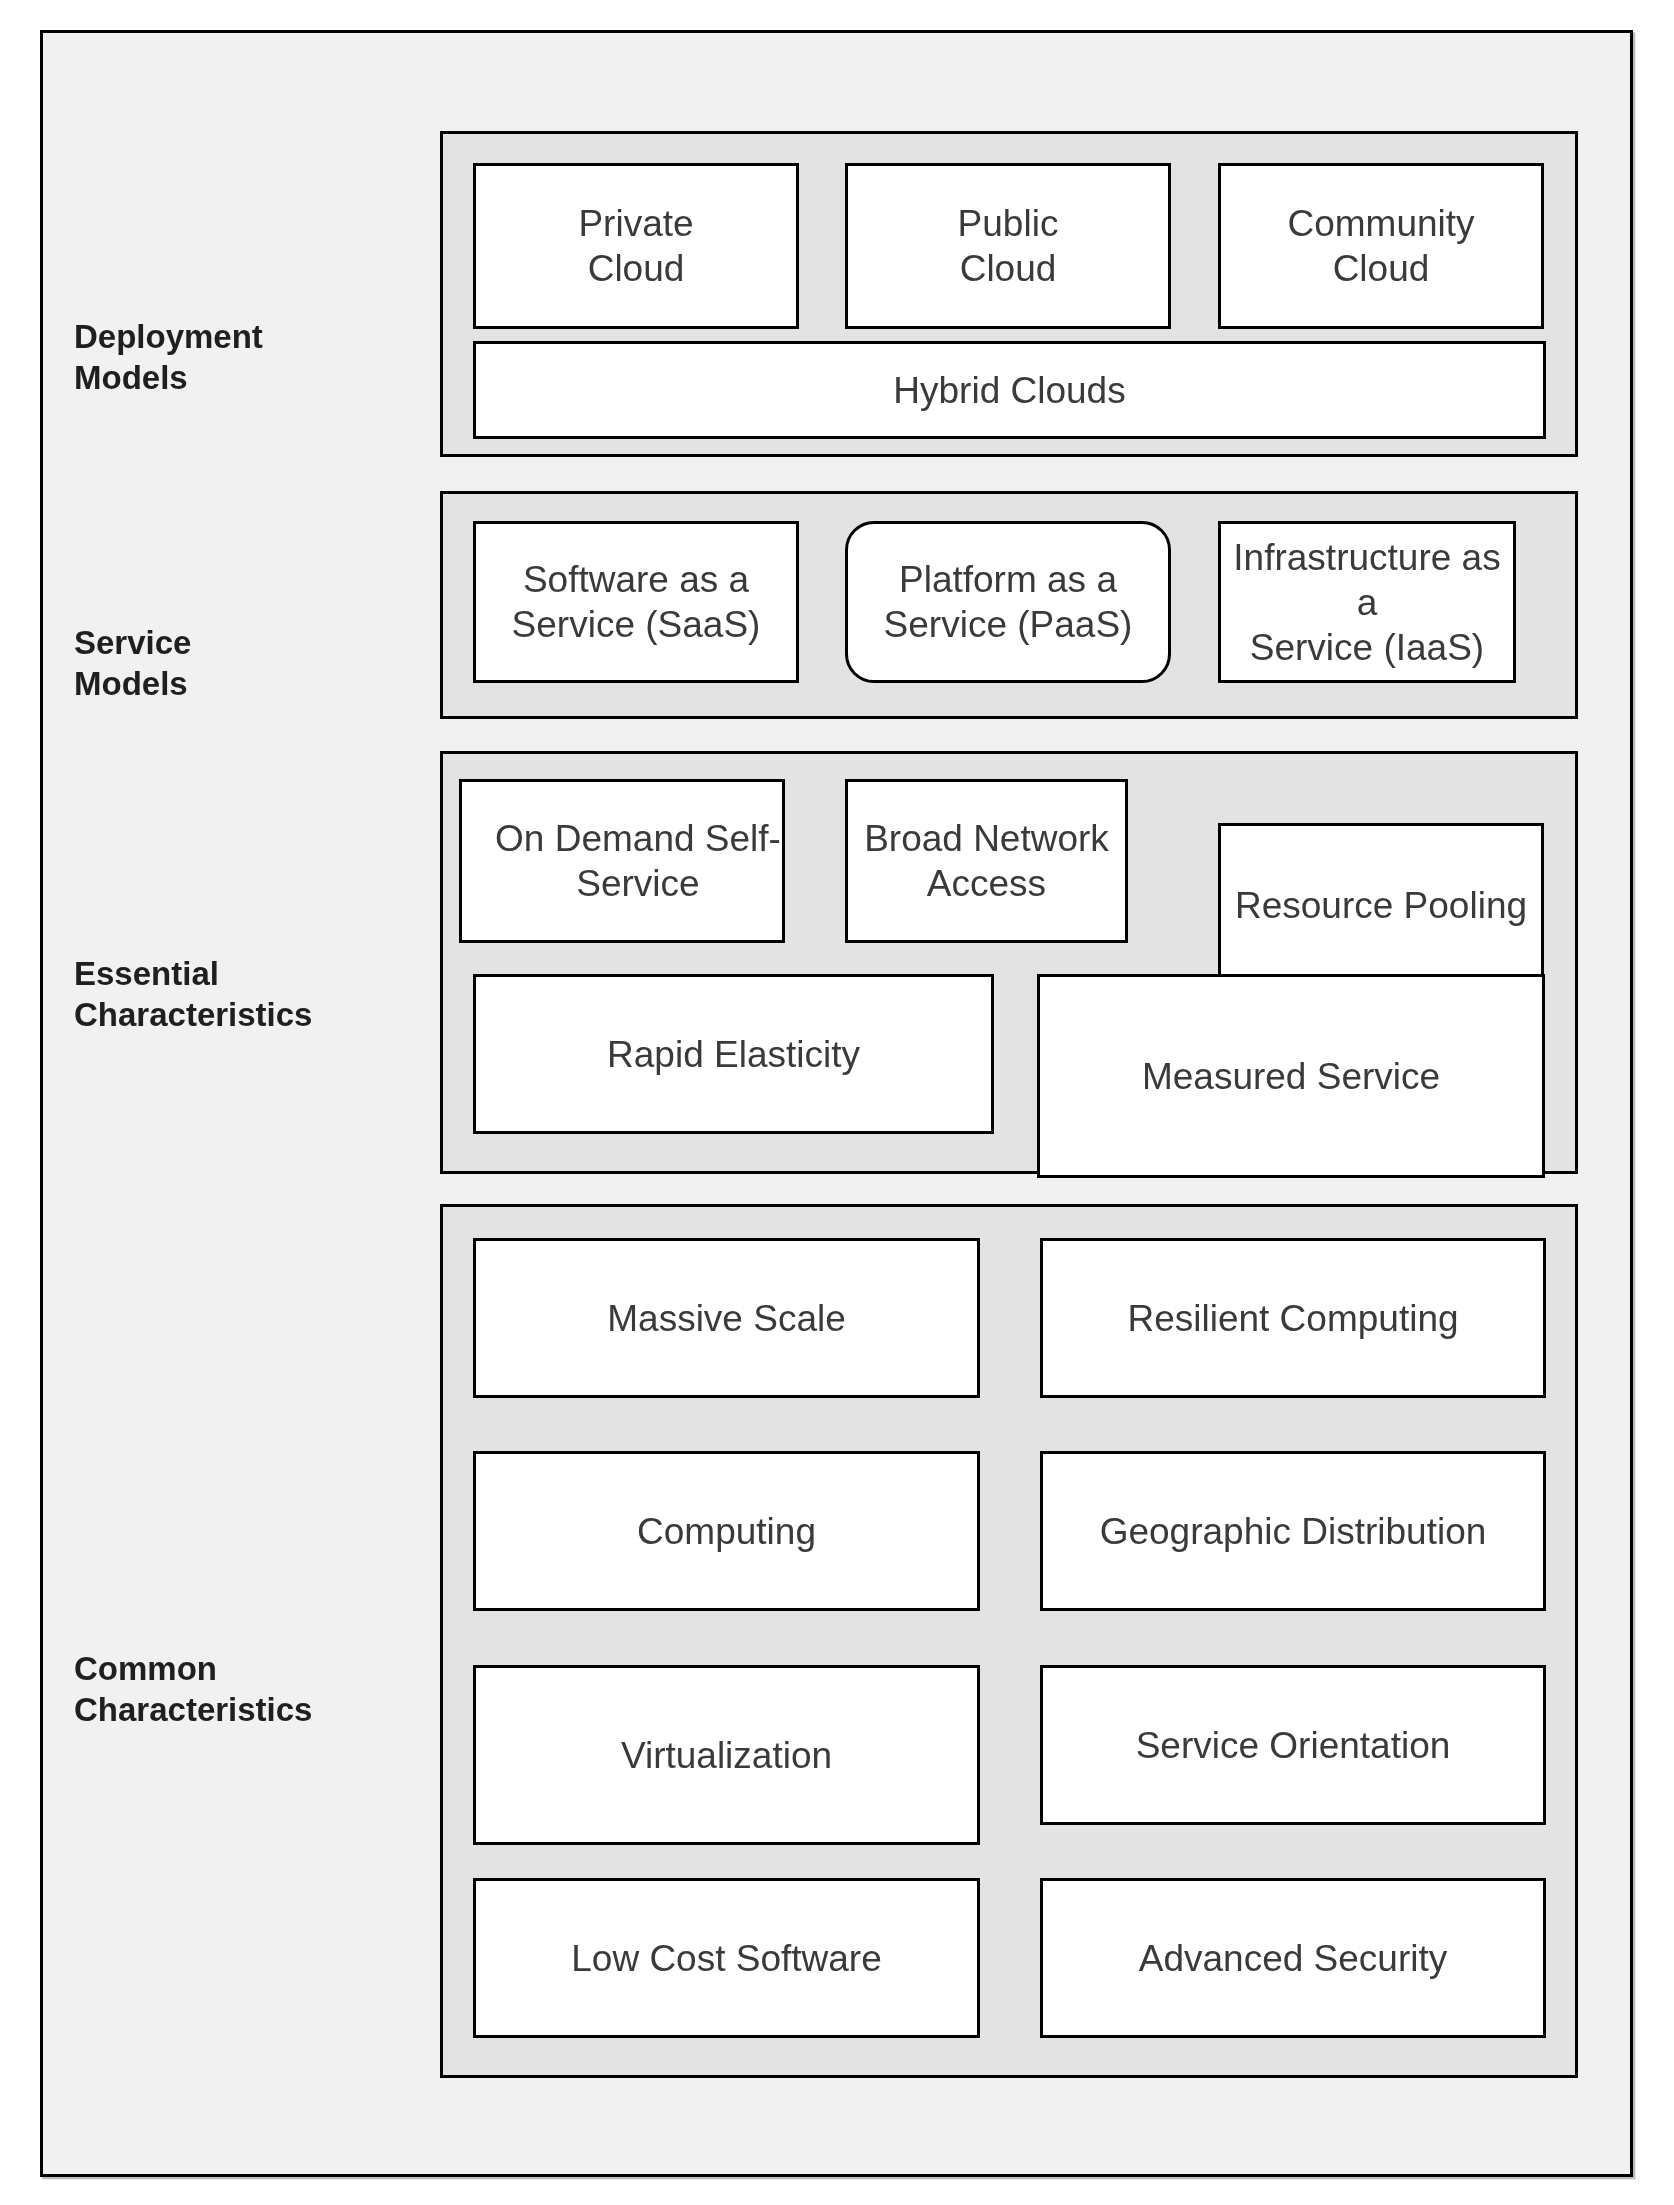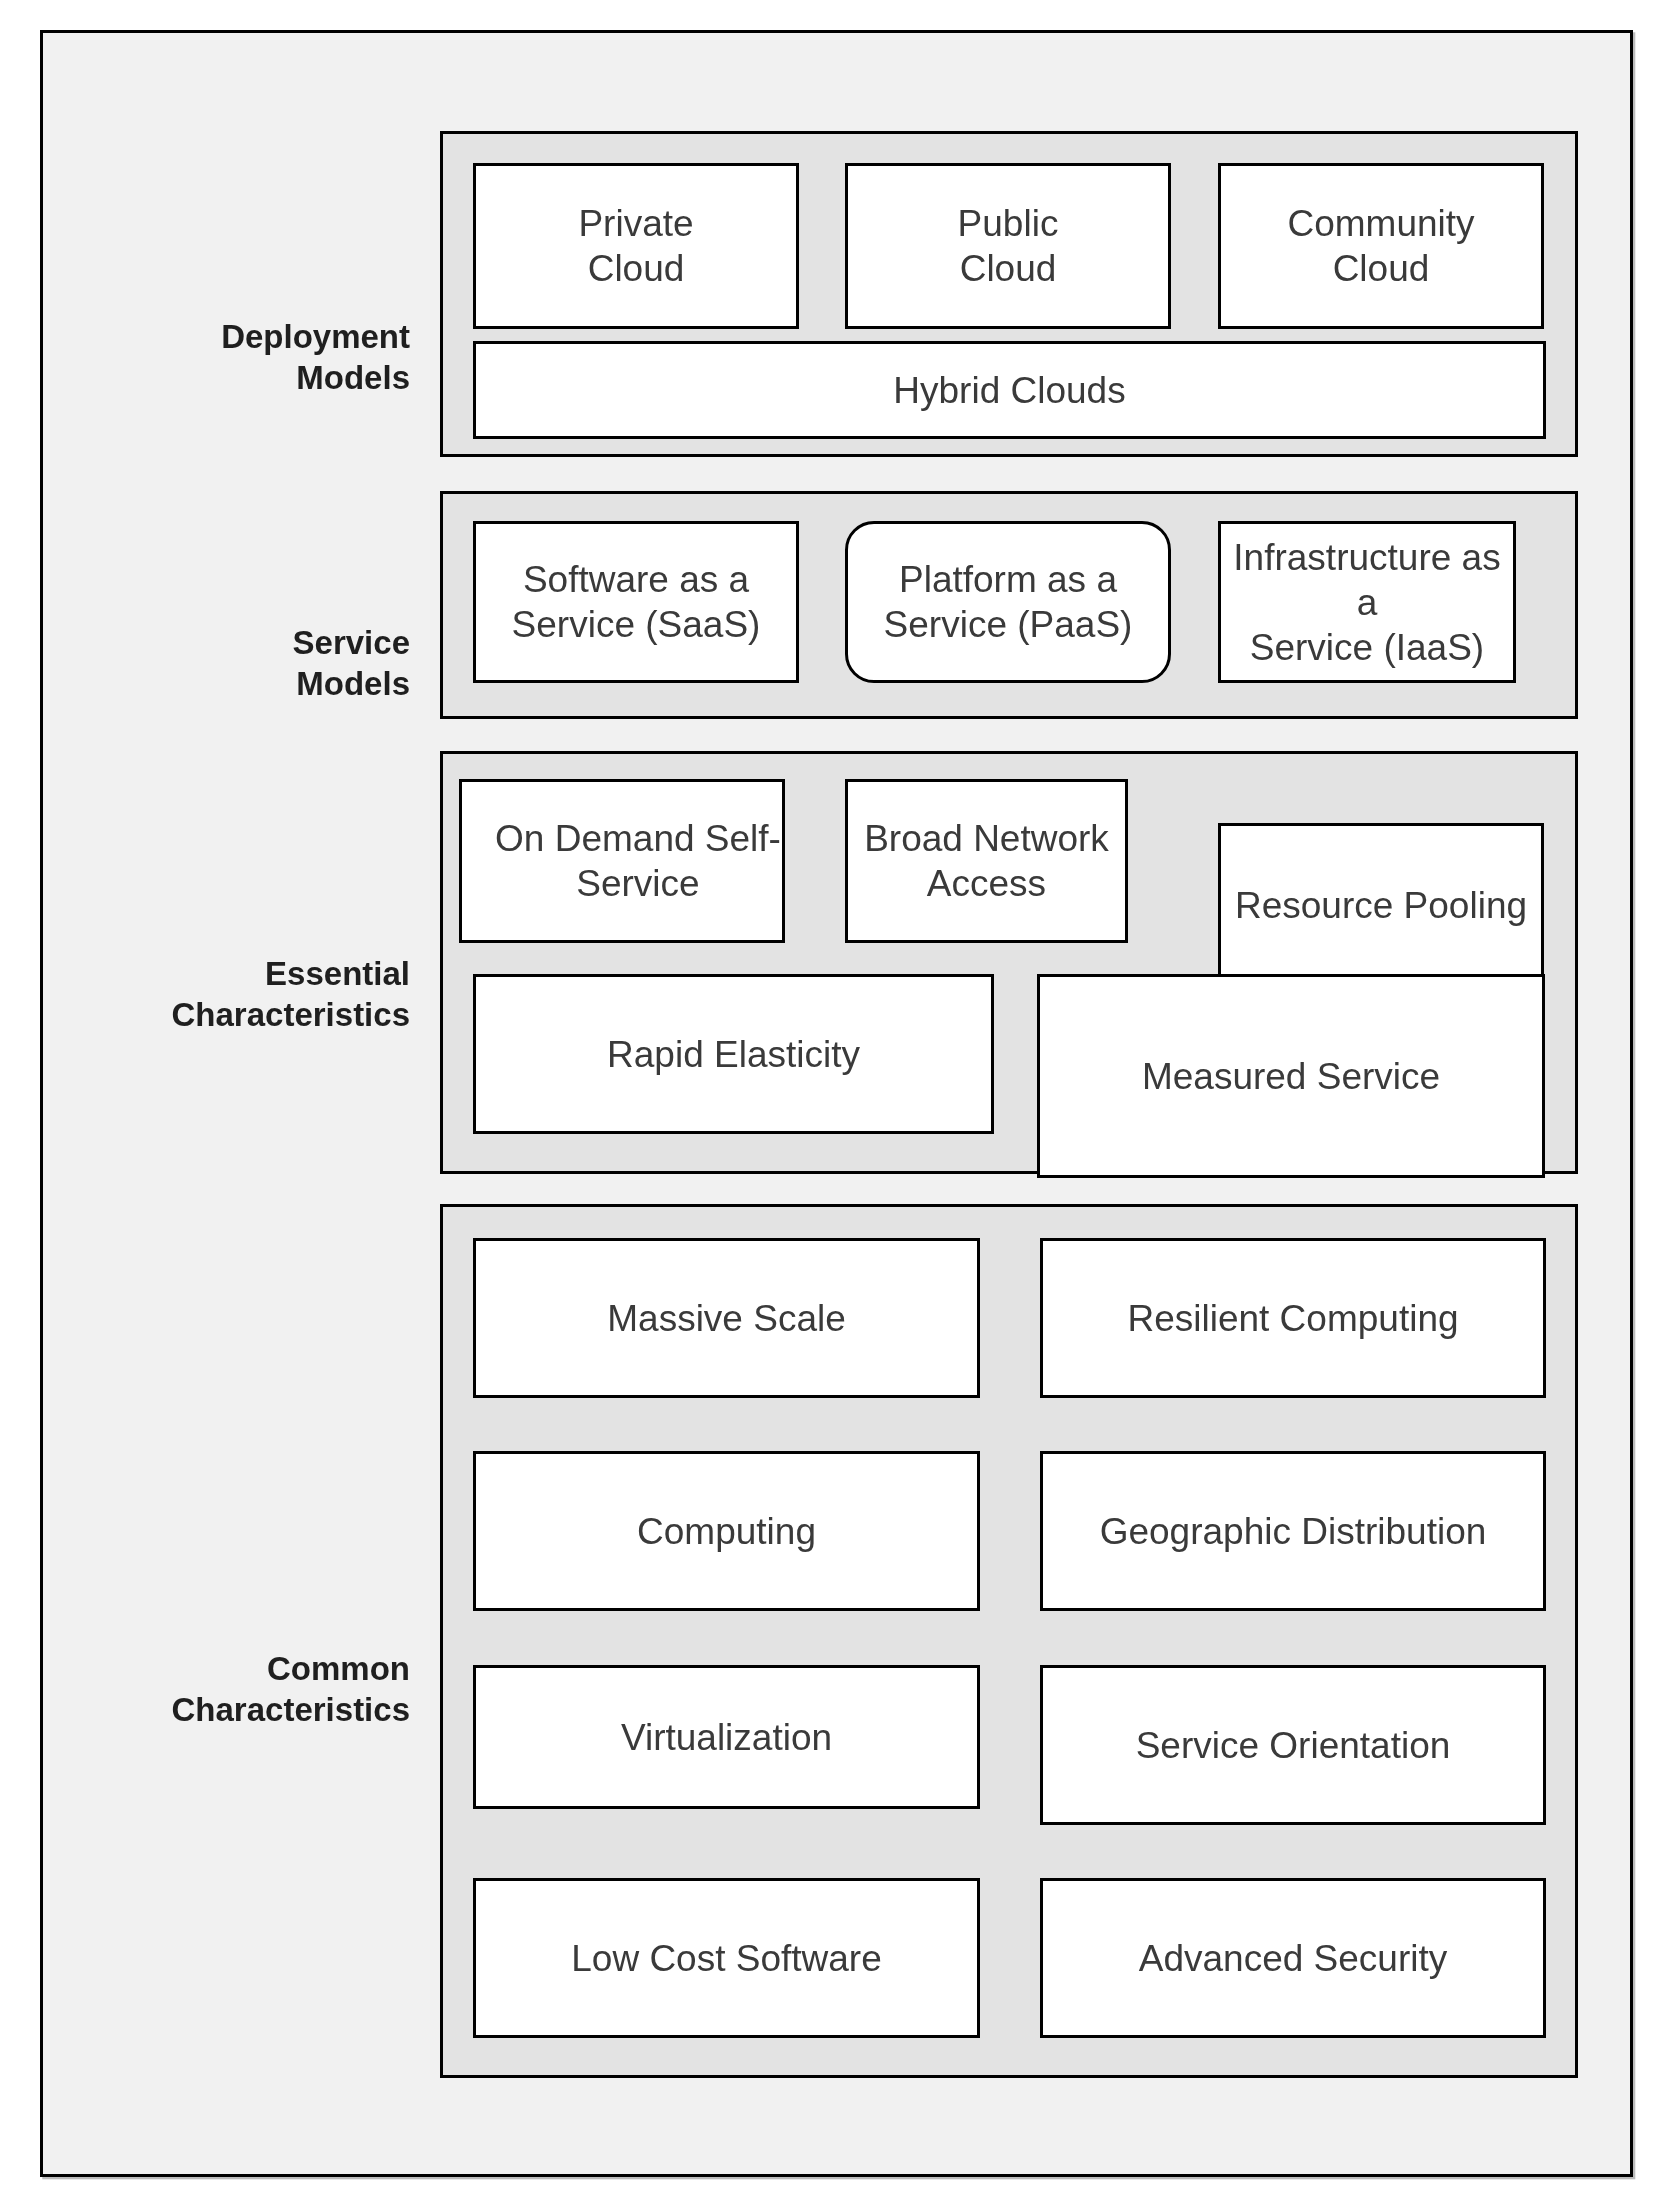--- a/index.html
+++ b/index.html
@@ -28,21 +28,21 @@
     left: 40px; top: 30px;
     width: 1593px; height: 2147px;
     background: var(--panel-bg);
     border: 3.1px solid var(--border-color);
     box-shadow: 2.3px 2.3px 0 #bbbbbb;
   }
   .side-label {
     position: absolute;
     left: 31px;
     width: 336px;
-    text-align: right;
+    text-align: left;
     font-size: 33px;
     font-weight: bold;
     line-height: 41px;
     color: var(--label-text);
     white-space: pre-line;
   }
   .group {
     position: absolute;
     left: 397px;
     width: 1138px;
@@ -105,21 +105,21 @@
       <div class="box" style="left:775px; top:25px;  width:326px; height:164px;margin-top:44px;">Resource Pooling</div>
       <div class="box" style="left:30px;  top:220px; width:521px; height:160px;">Rapid Elasticity</div>
       <div class="box" style="left:594px; top:220px; width:508px; height:204px;">Measured Service</div>
     </div>
 
     <div class="group" style="top:1171px; height:874px;">
       <div class="box" style="left:30px;  top:31px;  width:507px; height:160px;">Massive Scale</div>
       <div class="box" style="left:597px; top:31px;  width:506px; height:160px;">Resilient Computing</div>
       <div class="box" style="left:30px;  top:244px; width:507px; height:160px;">Computing</div>
       <div class="box" style="left:597px; top:244px; width:506px; height:160px;">Geographic Distribution</div>
-      <div class="box" style="left:30px;  top:458px; width:507px; height:144px;">Virtualization</div>
+      <div class="box" style="left:30px;  top:458px; width:507px; height:180px;">Virtualization</div>
       <div class="box" style="left:597px; top:458px; width:506px; height:160px;">Service Orientation</div>
       <div class="box" style="left:30px;  top:671px; width:507px; height:160px;">Low Cost Software</div>
       <div class="box" style="left:597px; top:671px; width:506px; height:160px;">Advanced Security</div>
     </div>
 
   </div>
 </div>
 
 
 </body></html>

